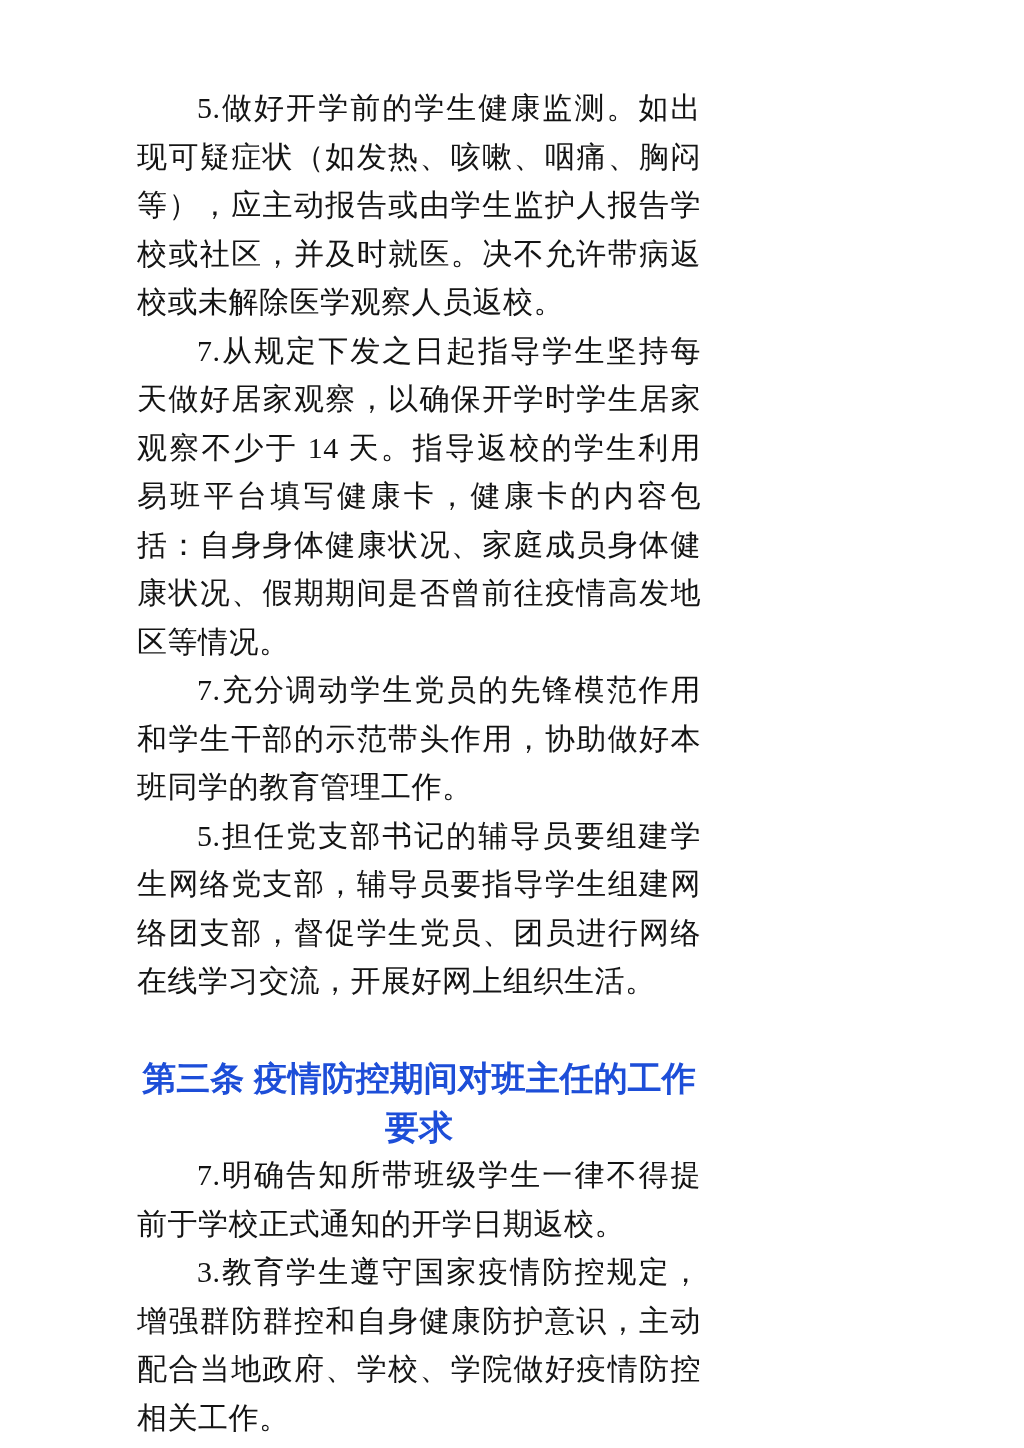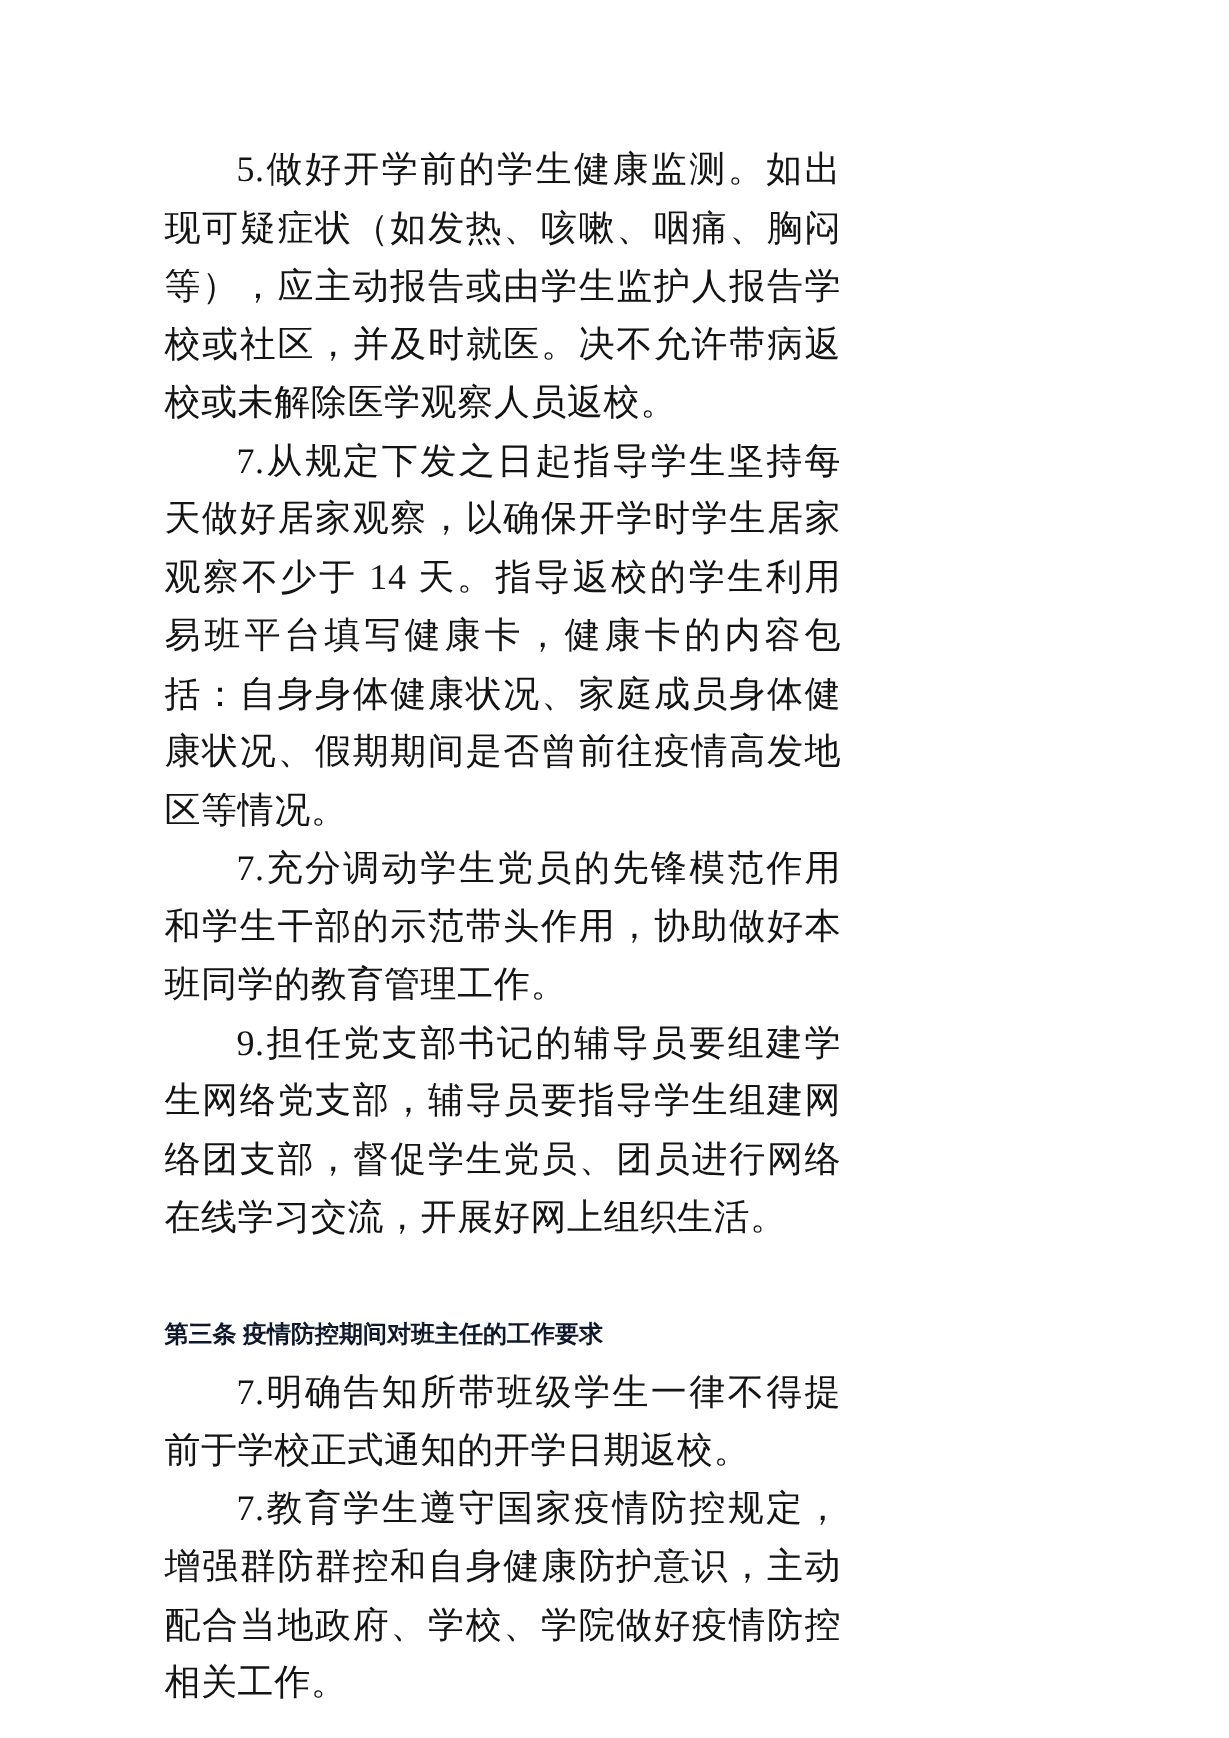--- a/index.html
+++ b/index.html
@@ -11,49 +11,49 @@
     width: 1024px;
     height: 1448px;
     overflow: hidden;
     font-family: "Liberation Serif", "DejaVu Serif", serif;
     color: #141414;
   }
   .page {
     box-sizing: border-box;
     width: 818px;
     height: 1448px;
-    padding: 118px 117px 0 137px;
+    padding: 84px 117px 0 137px;
     background: #ffffff;
   }
   .para {
     margin: 0;
     font-size: 30px;
     line-height: 48.5px;
     text-align: justify;
     text-indent: 2em;
     letter-spacing: 0.5px;
     font-family: "Liberation Serif", "DejaVu Serif", serif;
     font-weight: 400;
   }
   .section-heading {
     margin: 48.5px 0 0 0;
-    font-size: 20px;
+    font-size: 34px;
     line-height: 48.5px;
-    text-align: left;
+    text-align: center;
     font-weight: 700;
-    color: #0f172a;
+    color: #1d4ed8;
     font-family: "Liberation Sans", "DejaVu Sans", sans-serif;
   }
 </style>
 </head>
 <body>
 
 <div class="page">
   <p class="para">5.做好开学前的学生健康监测。如出现可疑症状（如发热、咳嗽、咽痛、胸闷等），应主动报告或由学生监护人报告学校或社区，并及时就医。决不允许带病返校或未解除医学观察人员返校。</p>
   <p class="para">7.从规定下发之日起指导学生坚持每天做好居家观察，以确保开学时学生居家观察不少于 14 天。指导返校的学生利用易班平台填写健康卡，健康卡的内容包括：自身身体健康状况、家庭成员身体健康状况、假期期间是否曾前往疫情高发地区等情况。</p>
   <p class="para">7.充分调动学生党员的先锋模范作用和学生干部的示范带头作用，协助做好本班同学的教育管理工作。</p>
-  <p class="para">9.担任党支部书记的辅导员要组建学生网络党支部，辅导员要指导学生组建网络团支部，督促学生党员、团员进行网络在线学习交流，开展好网上组织生活。</p>
+  <p class="para">5.担任党支部书记的辅导员要组建学生网络党支部，辅导员要指导学生组建网络团支部，督促学生党员、团员进行网络在线学习交流，开展好网上组织生活。</p>
 
   <h2 class="section-heading">第三条 疫情防控期间对班主任的工作要求</h2>
 
   <p class="para">7.明确告知所带班级学生一律不得提前于学校正式通知的开学日期返校。</p>
-  <p class="para">7.教育学生遵守国家疫情防控规定，增强群防群控和自身健康防护意识，主动配合当地政府、学校、学院做好疫情防控相关工作。</p>
+  <p class="para">3.教育学生遵守国家疫情防控规定，增强群防群控和自身健康防护意识，主动配合当地政府、学校、学院做好疫情防控相关工作。</p>
 </div>
 
 </body></html>

